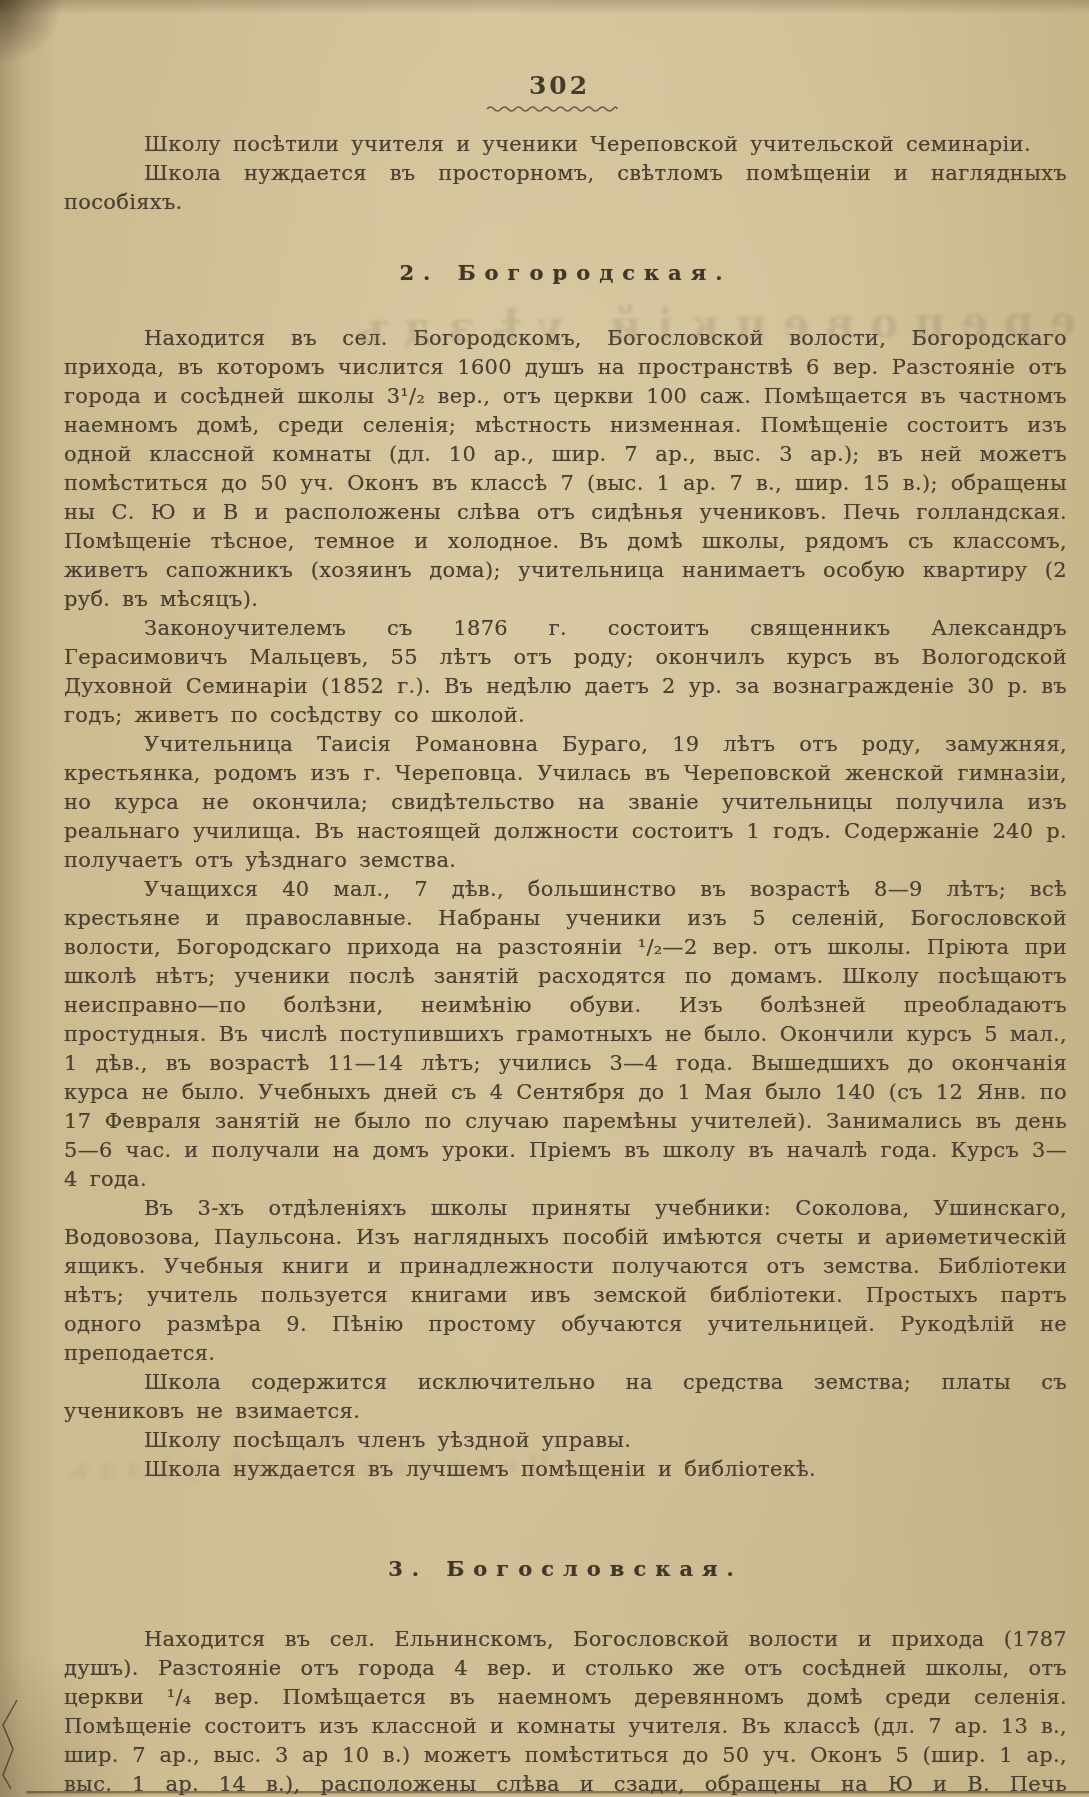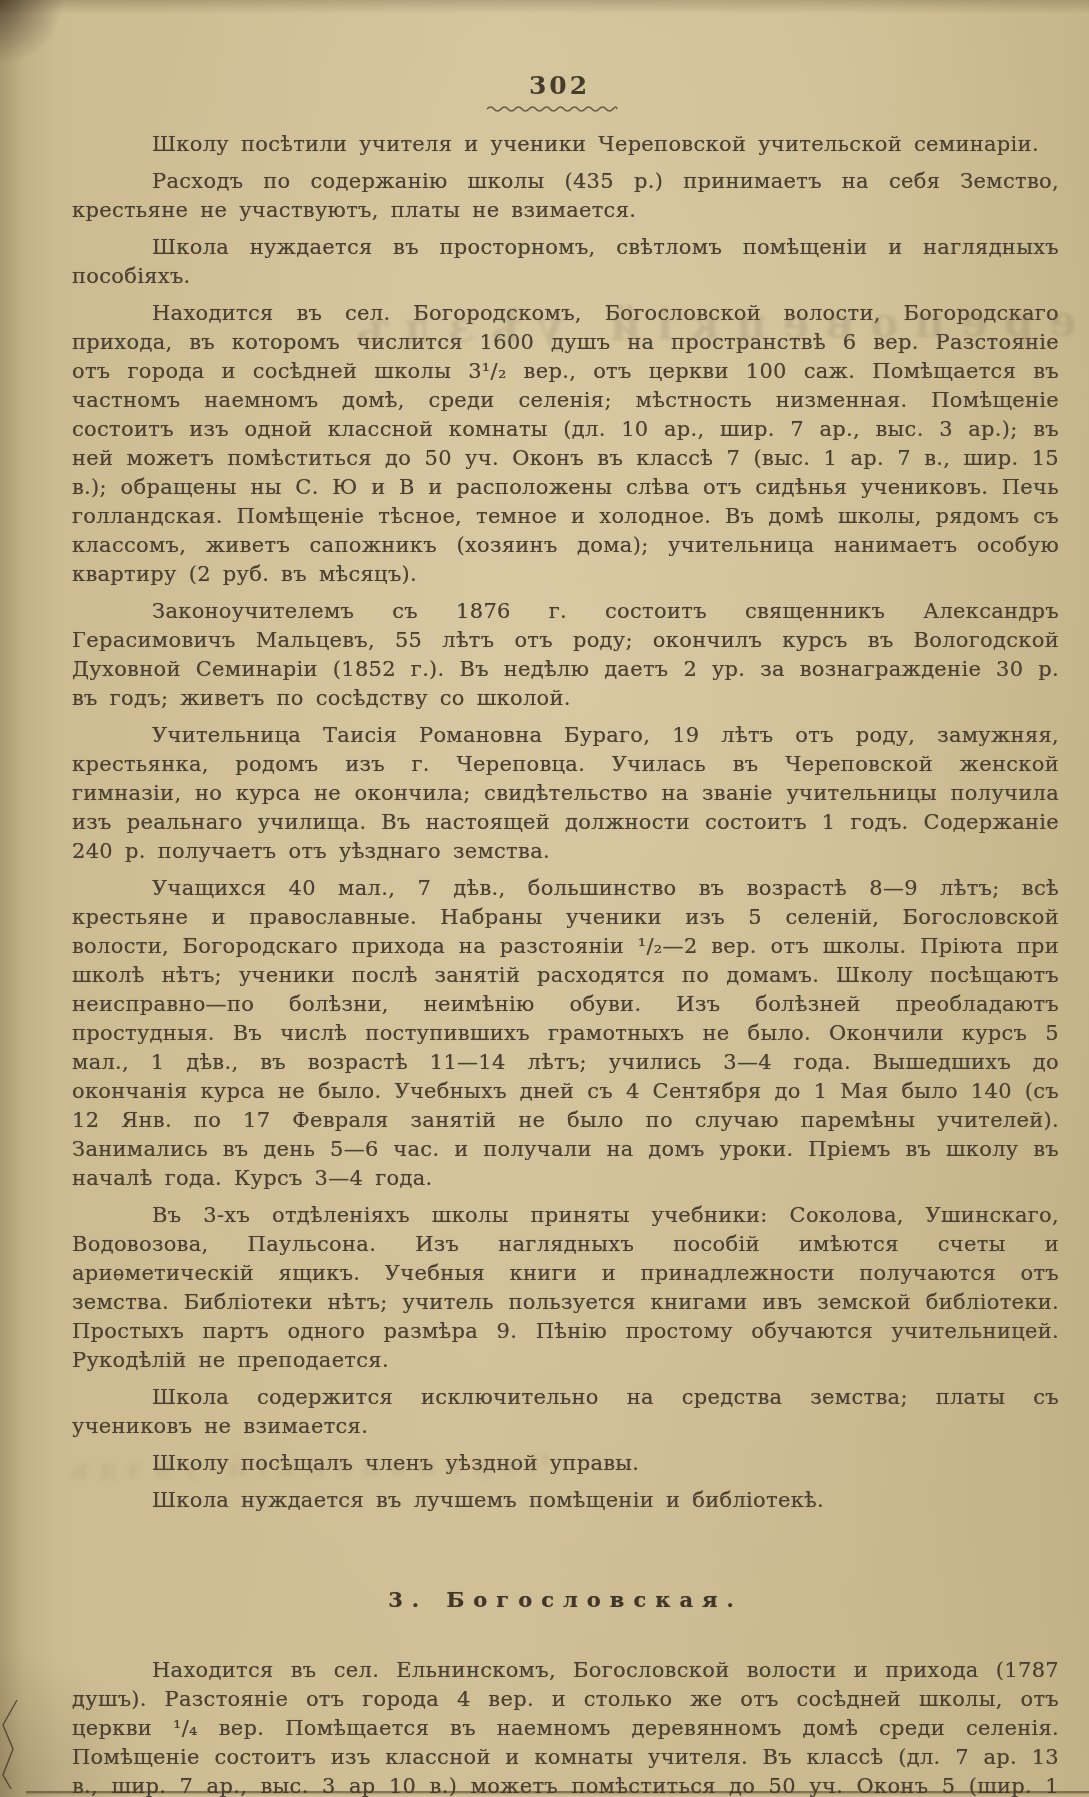--- a/index.html
+++ b/index.html
@@ -58,21 +58,21 @@
   .wavy { display: block; margin: 3px auto 0 auto; margin-left: 486px; }
   .textcol {
     margin: 17px 22px 0 64px;
     font-size: 21px;
     line-height: 29px;
     text-align: justify;
     word-spacing: 5px;
     letter-spacing: 0.3px;
     text-shadow: 0 0 0.7px rgba(70,58,40,.55);
   }
-  .para { margin: 8px; text-indent: 80px; }
+  .para { margin: 0; text-indent: 80px; }
   .heading {
     margin: 41px 0 37px 0;
     text-align: center;
     font-size: 21px;
     font-weight: bold;
     letter-spacing: 9px;
     word-spacing: 2px;
     color: #403728;
     text-indent: 0;
   }
@@ -96,23 +96,23 @@
 
   <header class="pagehead">
     <div class="page-number">302</div>
     <svg class="wavy" width="132" height="10" viewBox="0 0 132 10">
       <path d="M1 6 Q4.5 2 8 6 T15 6 T22 6 T29 6 T36 6 T43 6 T50 6 T57 6 T64 6 T71 6 T78 6 T85 6 T92 6 T99 6 T106 6 T113 6 T120 6 T127 6 131 6" fill="none" stroke="#564a36" stroke-width="1.6" opacity="0.85"></path>
     </svg>
   </header>
 
   <main class="textcol">
     <p class="para">Школу посѣтили учителя и ученики Череповской учительской семинаріи.</p>
-    <p class="para">Расходъ по содержанію школы (435 р.) принимаетъ на себя Земство, крестьяне не участвуютъ, платы не взимается.</p>
     <p class="para">Школа нуждается въ просторномъ, свѣтломъ помѣщеніи и наглядныхъ пособіяхъ.</p>
 
+    <h2 class="heading">2. Богородская.</h2>
     <p class="para">Находится въ сел. Богородскомъ, Богословской волости, Богородскаго прихода, въ которомъ числится 1600 душъ на пространствѣ 6 вер. Разстояніе отъ города и сосѣдней школы 3¹/₂ вер., отъ церкви 100 саж. Помѣщается въ частномъ наемномъ домѣ, среди селенія; мѣстность низменная. Помѣщеніе состоитъ изъ одной классной комнаты (дл. 10 ар., шир. 7 ар., выс. 3 ар.); въ ней можетъ помѣститься до 50 уч. Оконъ въ классѣ 7 (выс. 1 ар. 7 в., шир. 15 в.); обращены ны С. Ю и В и расположены слѣва отъ сидѣнья учениковъ. Печь голландская. Помѣщеніе тѣсное, темное и холодное. Въ домѣ школы, рядомъ съ классомъ, живетъ сапожникъ (хозяинъ дома); учительница нанимаетъ особую квартиру (2 руб. въ мѣсяцъ).</p>
     <p class="para">Законоучителемъ съ 1876 г. состоитъ священникъ Александръ Герасимовичъ Мальцевъ, 55 лѣтъ отъ роду; окончилъ курсъ въ Вологодской Духовной Семинаріи (1852 г.). Въ недѣлю даетъ 2 ур. за вознагражденіе 30 р. въ годъ; живетъ по сосѣдству со школой.</p>
     <p class="para">Учительница Таисія Романовна Бураго, 19 лѣтъ отъ роду, замужняя, крестьянка, родомъ изъ г. Череповца. Училась въ Череповской женской гимназіи, но курса не окончила; свидѣтельство на званіе учительницы получила изъ реальнаго училища. Въ настоящей должности состоитъ 1 годъ. Содержаніе 240 р. получаетъ отъ уѣзднаго земства.</p>
     <p class="para">Учащихся 40 мал., 7 дѣв., большинство въ возрастѣ 8—9 лѣтъ; всѣ крестьяне и православные. Набраны ученики изъ 5 селеній, Богословской волости, Богородскаго прихода на разстояніи ¹/₂—2 вер. отъ школы. Пріюта при школѣ нѣтъ; ученики послѣ занятій расходятся по домамъ. Школу посѣщаютъ неисправно—по болѣзни, неимѣнію обуви. Изъ болѣзней преобладаютъ простудныя. Въ числѣ поступившихъ грамотныхъ не было. Окончили курсъ 5 мал., 1 дѣв., въ возрастѣ 11—14 лѣтъ; учились 3—4 года. Вышедшихъ до окончанія курса не было. Учебныхъ дней съ 4 Сентября до 1 Мая было 140 (съ 12 Янв. по 17 Февраля занятій не было по случаю паремѣны учителей). Занимались въ день 5—6 час. и получали на домъ уроки. Пріемъ въ школу въ началѣ года. Курсъ 3—4 года.</p>
     <p class="para">Въ 3-хъ отдѣленіяхъ школы приняты учебники: Соколова, Ушинскаго, Водовозова, Паульсона. Изъ наглядныхъ пособій имѣются счеты и ариѳметическій ящикъ. Учебныя книги и принадлежности получаются отъ земства. Библіотеки нѣтъ; учитель пользуется книгами ивъ земской библіотеки. Простыхъ партъ одного размѣра 9. Пѣнію простому обучаются учительницей. Рукодѣлій не преподается.</p>
     <p class="para">Школа содержится исключительно на средства земства; платы съ учениковъ не взимается.</p>
     <p class="para">Школу посѣщалъ членъ уѣздной управы.</p>
     <p class="para">Школа нуждается въ лучшемъ помѣщеніи и библіотекѣ.</p>
 
     <h2 class="heading heading-3">3. Богословская.</h2>

